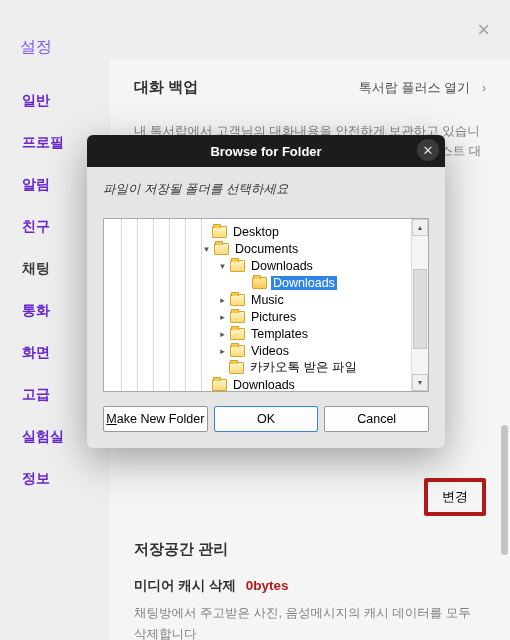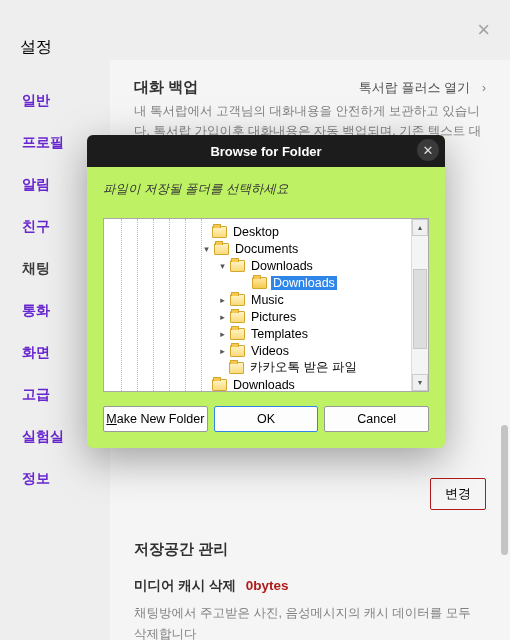--- a/index.html
+++ b/index.html
@@ -1,49 +1,49 @@
 <!DOCTYPE html>
 <html><head>
 <meta charset="utf-8">
 <style>
 * { box-sizing: border-box; margin: 0; padding: 0; }
 body { width: 510px; height: 640px; overflow: hidden; font-family: "Malgun Gothic", "Apple SD Gothic Neo", sans-serif; background: #fff; position: relative; }
 
 
 .settings { width: 510px; height: 640px; background: #fff; position: absolute; top: 0; left: 0; }
 .settings-header { height: 60px; padding: 0 20px; display: flex; align-items: center; justify-content: space-between; background: #f8f8f8; }
-.settings-title { font-size: 16px; color: #000000; font-weight: 500; margin-top: 34px; }
+.settings-title { font-size: 16px; color: #8b5cf6; font-weight: 500; margin-top: 34px; }
 .settings-close { font-size: 22px; color: #aaa; cursor: pointer; }
 
 .settings-body { display: flex; height: calc(100% - 60px); }
 .sidebar { width: 110px; background: #f8f8f8; padding: 20px 0; }
 .sidebar-item { padding: 12px 22px; font-size: 14px; color: #6d28d9; cursor: pointer; font-weight: bold; }
 .sidebar-item.active { color: #404040; font-weight: 700; }
 
 .content { flex: 1; padding: 18px 24px; color: #444; font-size: 13px; position: relative; overflow: hidden; }
-.section-head { display: flex; justify-content: space-between; align-items: center; margin-bottom: 4px; }
+.section-head { display: flex; justify-content: space-between; align-items: center; margin-bottom: 24px; }
 .section-title { font-size: 15px; font-weight: 700; color: #333; }
 .section-link { font-size: 13px; color: #555; display: flex; align-items: center; gap: 12px; cursor: pointer; }
 .chevron { font-size: 12px; color: #888; }
 .desc { font-size: 12.5px; color: #888; line-height: 1.6; }
 
-.change-btn { position: absolute; right: 24px; top: 418px; border: 1px solid #b91c1c; background: #fff; padding: 6px 14px; font-size: 13px; cursor: pointer; border-radius: 2px; }
+.change-btn { position: absolute; right: 24px; top: 418px; border: 4px solid #b91c1c; background: #fff; padding: 6px 14px; font-size: 13px; cursor: pointer; border-radius: 2px; }
 
 .storage-section { position: absolute; top: 480px; left: 24px; right: 24px; }
 .storage-title { font-size: 15px; font-weight: 700; color: #333; margin-bottom: 18px; }
 .cache-line { font-size: 13.5px; color: #333; font-weight: 700; margin-bottom: 8px; }
 .cache-size { font-weight: 700; color: #b91c1c; margin-left: 6px; }
 .cache-desc { font-size: 12.5px; color: #888; line-height: 1.7; margin-bottom: 14px; }
 
 .scrollbar { position: absolute; right: 0; top: 60px; bottom: 0; width: 12px; background: transparent; }
 .scrollbar-thumb { position: absolute; right: 2px; top: 365px; width: 7px; height: 130px; background: #ccc; border-radius: 4px; }
 
 
 .modal-backdrop { position: absolute; inset: 0; background: rgba(0,0,0,0.04); }
-.modal { position: absolute; left: 87px; top: 135px; width: 358px; background: #bef264; border-radius: 6px; box-shadow: 0 12px 40px rgba(0,0,0,0.35); overflow: hidden; }
+.modal { position: absolute; left: 87px; top: 135px; width: 358px; background: #e5e5e5; border-radius: 6px; box-shadow: 0 12px 40px rgba(0,0,0,0.35); overflow: hidden; }
 .modal-titlebar { background: #1c1c1c; color: #fff; height: 32px; display: flex; align-items: center; justify-content: center; position: relative; }
 .modal-title { font-size: 13px; font-weight: 600; }
 .modal-close { position: absolute; right: 6px; top: 4px; width: 22px; height: 22px; border-radius: 50%; background: #3a3a3a; color: #ddd; display: flex; align-items: center; justify-content: center; font-size: 13px; cursor: pointer; }
 
 .modal-body { padding: 14px 16px 16px; }
 .modal-instruction { font-size: 12.5px; color: #333; margin-bottom: 20px; font-style: italic; }
 
 .tree { border: 1px solid #aaa; height: 174px; position: relative; background: #fff; font-size: 12.5px; display: flex; }
 .tree-content { flex: 1; overflow: hidden; position: relative; padding-top: 4px; }
 .tree-vsb { width: 17px; border-left: 1px solid #ddd; position: relative; background: #f4f4f4; }

